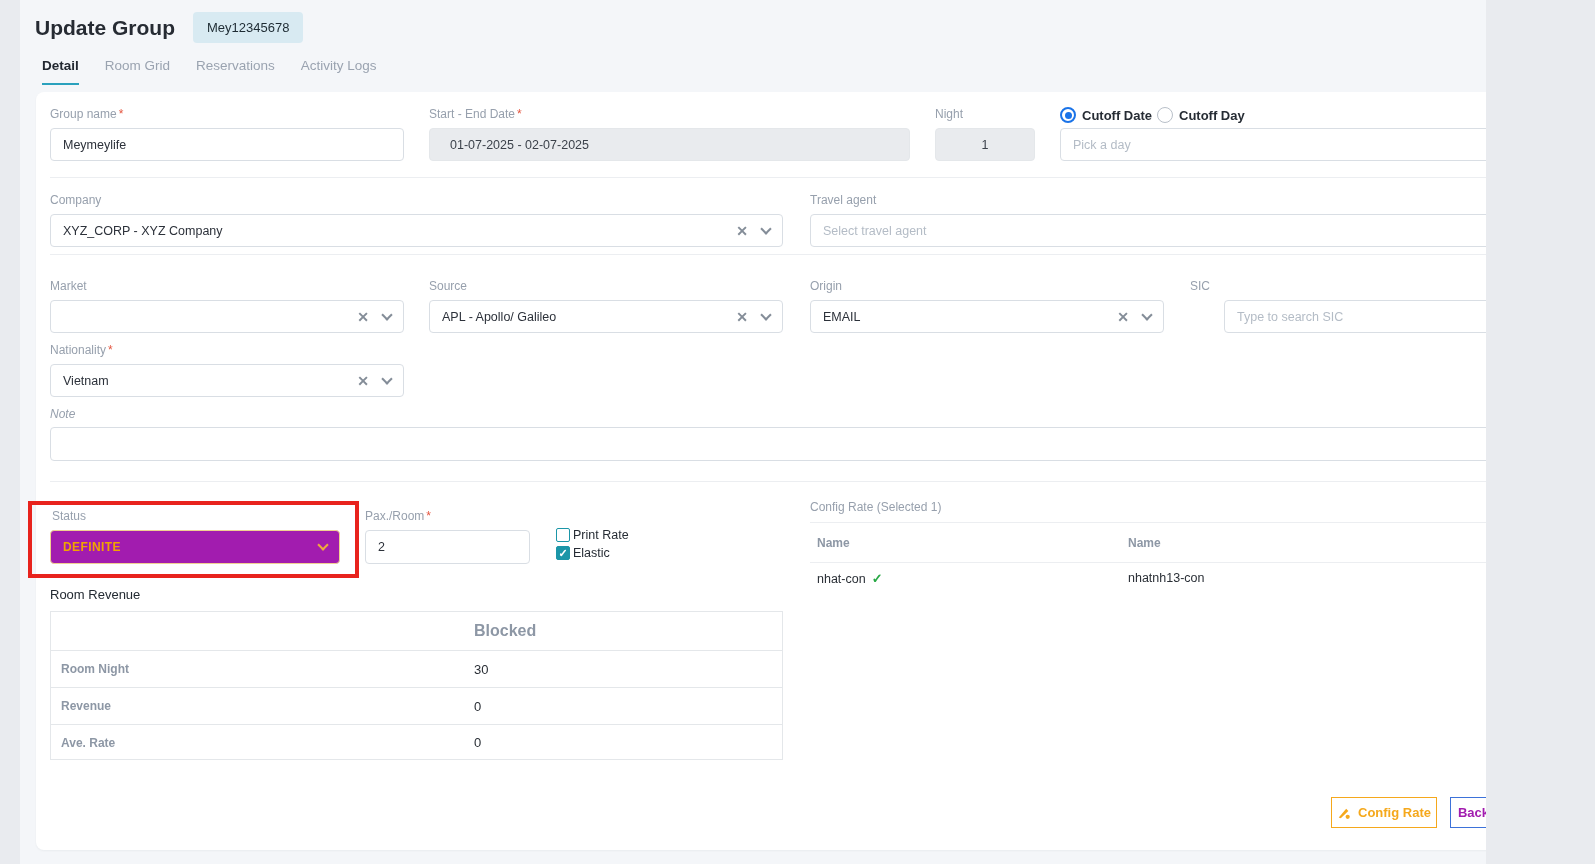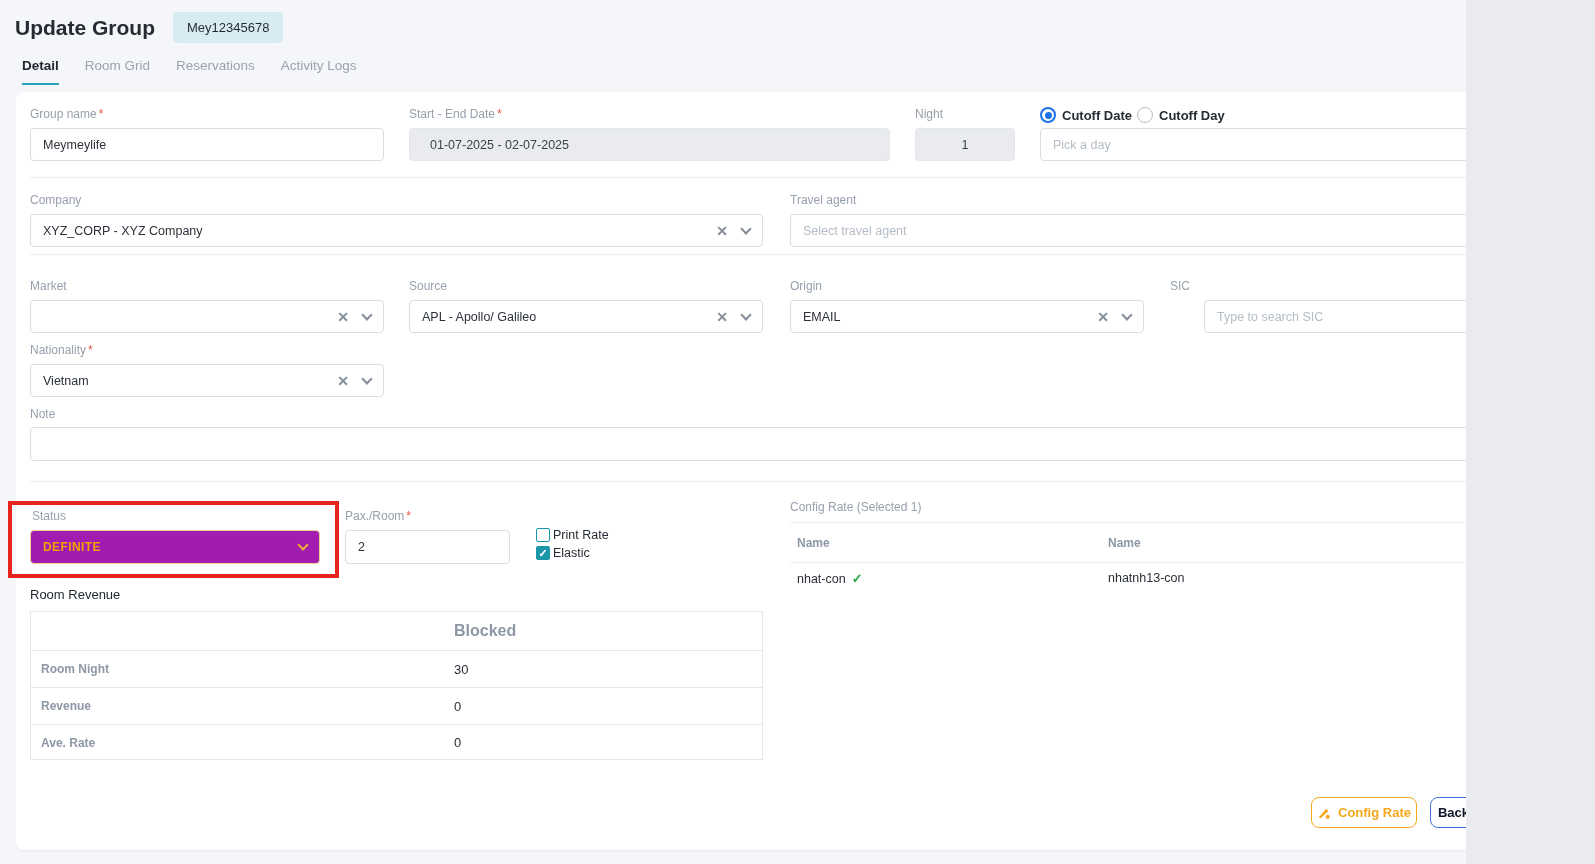--- a/index.html
+++ b/index.html
@@ -1,17 +1,17 @@
 <!DOCTYPE html>
 <html><head>
 <meta charset="utf-8">
 <style>
   * { margin:0; padding:0; box-sizing:border-box; }
   body { background:#e9ebef; font-family:"Liberation Sans", sans-serif; }
-  .page { position:relative; width:1466px; height:864px; background:#f4f6f9; overflow:hidden; }
+  .page { position:relative; width:1466px; height:864px; background:#f4f6f9; overflow:hidden;margin-left:20px; }
   .abs { position:absolute; }
 
   .page-title { font-size:21px; font-weight:700; color:#262b33; }
   .badge { background:#d8eaf2; color:#1e2b33; font-size:13px; padding:8px 14px; border-radius:4px; }
 
   .tab { font-size:13.5px; color:#9aa3b0; cursor:pointer; padding-bottom:10px; }
   .tab.active { color:#222831; font-weight:700; border-bottom:2px solid #2aa1bd; }
   .tabs { display:flex; gap:26px; }
 
   .card { background:#ffffff; border-radius:8px; box-shadow:0 1px 2px rgba(40,50,60,.05); }
@@ -51,24 +51,24 @@
   .td { font-size:12.5px; color:#2a2f36; }
   .green-check { color:#27a844; font-weight:700; font-size:13px; margin-left:6px; }
 
   .rr-title { font-size:13px; font-weight:400; color:#232a32; }
   .rr-table { border:1px solid #e4e7ea; }
   .rr-row { display:flex; border-top:1px solid #e4e7ea; align-items:center; }
   .rr-row:first-child { border-top:none; }
   .rr-c1 { width:413px; padding-left:10px; font-size:12px; color:#8d97a5; font-weight:700; }
   .rr-c2 { flex:1; padding-left:10px; font-size:13px; color:#2a2f36; }
 
-  .btn { display:inline-flex; align-items:center; justify-content:center; gap:7px; border-radius:8px;
+  .btn { display:inline-flex; align-items:center; justify-content:center; gap:7px; border-radius:0;
          font-size:13px; font-weight:700; cursor:pointer; height:31px; }
   .btn-config { background:#fff; border:1px solid #f5a81c; color:#f5a81c; }
-  .btn-back { background:#fff; border:1px solid #3d72d9; color:#0f172a; }
+  .btn-back { background:#fff; border:1px solid #3d72d9; color:#a21caf; }
   .btn-submit { background:#1995a8; border:5px solid #14532d; color:#fff; }
 
   textarea.note { width:100%; height:100%; border:1px solid #d9dee4; border-radius:4px; resize:vertical;
                   font-family:"Liberation Sans", sans-serif; font-size:13px; padding:6px 10px; color:#2c313a; }
 
   .scrollbar-track { background:#fbfbfc; border-left:1px solid #e3e5e8; }
   .scrollbar-thumb { background:#ccd0d6; border-radius:3px; }
 </style>
 </head>
 <body>
@@ -168,21 +168,21 @@
 
   <div class="abs flabel" style="left:30px; top:343px;">
     <span>Nationality</span><span class="req">*</span>
   </div>
   <div class="abs input" style="left:30px; top:364px; width:354px; height:33px;">
     <span class="grow">Vietnam</span>
     <span class="clear-x">✕</span>
     <span class="chev"></span>
   </div>
 
-  <div class="abs flabel" style="left:30px; top:407px;">Note</div>
+  <div class="abs flabel" style="left:30px; top:407px;font-style:italic;">Note</div>
   <div class="abs" style="left:30px; top:427px; width:1493px; height:34px;">
     <textarea class="note" style=""></textarea>
   </div>
 
   <div class="abs divider" style="left:30px; top:481px; width:1493px;"></div>
 
   <div class="abs flabel" style="left:32px; top:509px;">Status</div>
   <div class="abs status-select" style="left:30px; top:530px; width:290px; height:34px;">
     <span class="status-text">DEFINITE</span>
     <span class="chev orange"></span>

